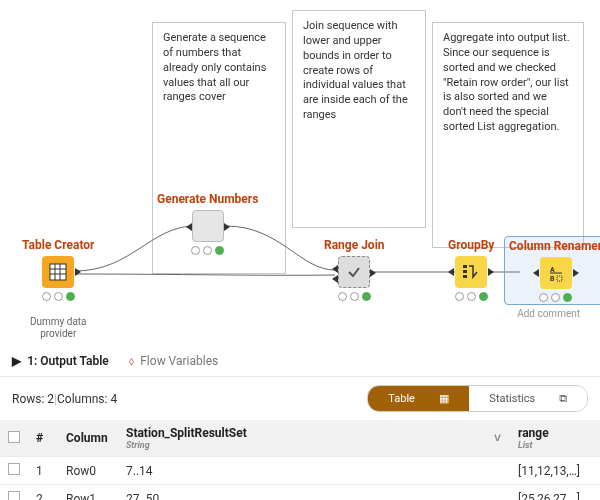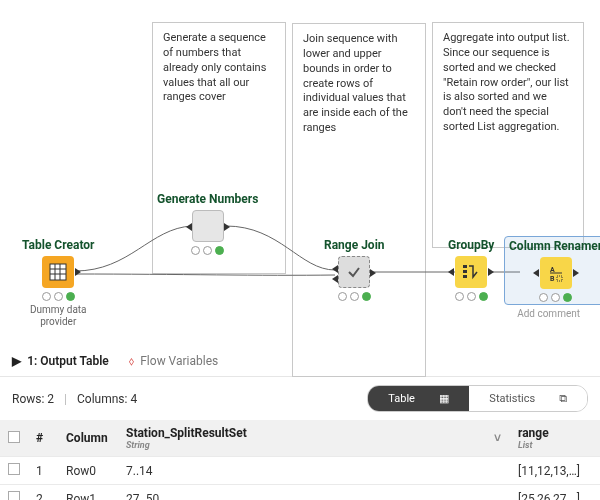--- a/index.html
+++ b/index.html
@@ -1,55 +1,55 @@
 <!DOCTYPE html>
 <html><head>
 <meta charset="utf-8">
 <style>
 *{box-sizing:border-box;margin:0;padding:0}
 body{font-family:-apple-system,BlinkMacSystemFont,"Segoe UI",Roboto,sans-serif;font-size:12px;color:#333;background:#fff;width:600px;height:500px;overflow:hidden}
 .canvas{position:relative;width:600px;height:346px;background:#fff}
 .annot{position:absolute;border:1px solid #c8c8c8;padding:8px 10px;font-size:11px;line-height:1.35;color:#333;background:transparent}
 .node{position:absolute;display:flex;flex-direction:column;align-items:center}
-.node-label{font-size:12px;color:#14532d;font-weight:700;text-align:left;white-space:nowrap;margin-bottom:4px}
+.node-label{font-size:12px;color:#c2410c;font-weight:700;text-align:left;white-space:nowrap;margin-bottom:4px}
 .node-icon{width:32px;height:32px;border-radius:4px;display:flex;align-items:center;justify-content:center;position:relative}
 .ports{display:flex;gap:3px;margin-top:4px;align-items:center}
 .port{width:9px;height:9px;border-radius:50%;background:#fff;border:1px solid #999}
 .port.green{background:#4caf50;border-color:#4caf50}
-.caption{font-size:10px;color:#666;text-align:center;margin-top:3px;line-height:1.2}
+.caption{font-size:10px;color:#666;text-align:center;margin-top:15px;line-height:1.2}
 .add-comment{font-size:10px;color:#999;text-align:right}
 .selected{border:1px solid #7aa7d8;background:rgba(122,167,216,0.15);border-radius:4px;padding:2px}
 svg.conn{position:absolute;top:0;left:0;width:600px;height:346px;pointer-events:none}
 .tri{position:absolute;width:0;height:0}
 .tabs{display:flex;align-items:center;gap:20px;padding:8px 12px;border-bottom:1px solid #e6e6e6;font-size:12px}
 .tab{display:flex;align-items:center;gap:6px;color:#222;cursor:pointer}
 .tab.active{font-weight:600}
 .tab.muted{color:#777}
 .meta-row{display:flex;align-items:center;justify-content:space-between;padding:8px 12px;font-size:12px;color:#333}
-.meta-left{display:flex;gap:10px}
+.meta-left{display:flex;}
 .toggle{display:flex;align-items:center;border:1px solid #ccc;border-radius:12px;overflow:hidden;font-size:11px}
 .toggle span{padding:3px 10px;display:flex;align-items:center;gap:4px}
-.toggle .on{background:#404040;color:#fff}
+.toggle .on{background:#a16207;color:#fff}
 .toggle .off{background:#fff;color:#555}
 table{width:100%;border-collapse:collapse;font-size:12px}
 thead tr{background:#f1f1f1}
 th,td{text-align:left;padding:6px 8px;border-bottom:1px solid #eaeaea}
 th{font-weight:700;color:#222}
 .subhdr{font-size:9px;color:#888;font-weight:700;font-style:italic;display:block}
 .chk{width:12px;height:12px;border:1px solid #aaa;background:#fff;display:inline-block}
 .chev{color:#888}
 .sep{color:#bbb}
 </style>
 </head>
 <body>
 
 <div class="canvas">
 
   <div class="annot" style="left:152px;top:22px;width:134px;height:252px">Generate a sequence of numbers that already only contains values that all our ranges cover</div>
-  <div class="annot" style="left:292px;top:23px;width:134px;height:354px">Join sequence with lower and upper bounds in order to create rows of individual values that are inside each of the ranges</div>
+  <div class="annot" style="left:292px;top:10px;width:134px;height:218px">Join sequence with lower and upper bounds in order to create rows of individual values that are inside each of the ranges</div>
   <div class="annot" style="left:432px;top:22px;width:152px;height:226px">Aggregate into output list. Since our sequence is sorted and we checked "Retain row order", our list is also sorted and we don't need the special sorted List aggregation.</div>
 
   <svg class="conn">
     <path d="M 75 271 C 130 271, 150 228, 192 226" stroke="#666" stroke-width="1" fill="none"></path>
     <path d="M 75 274 C 180 274, 260 276, 335 275" stroke="#666" stroke-width="1" fill="none"></path>
     <path d="M 226 226 C 280 226, 300 270, 335 270" stroke="#666" stroke-width="1" fill="none"></path>
     <path d="M 373 272 L 456 272" stroke="#666" stroke-width="1" fill="none"></path>
     <path d="M 490 272 L 520 272" stroke="#666" stroke-width="1" fill="none"></path>
   </svg>
 

